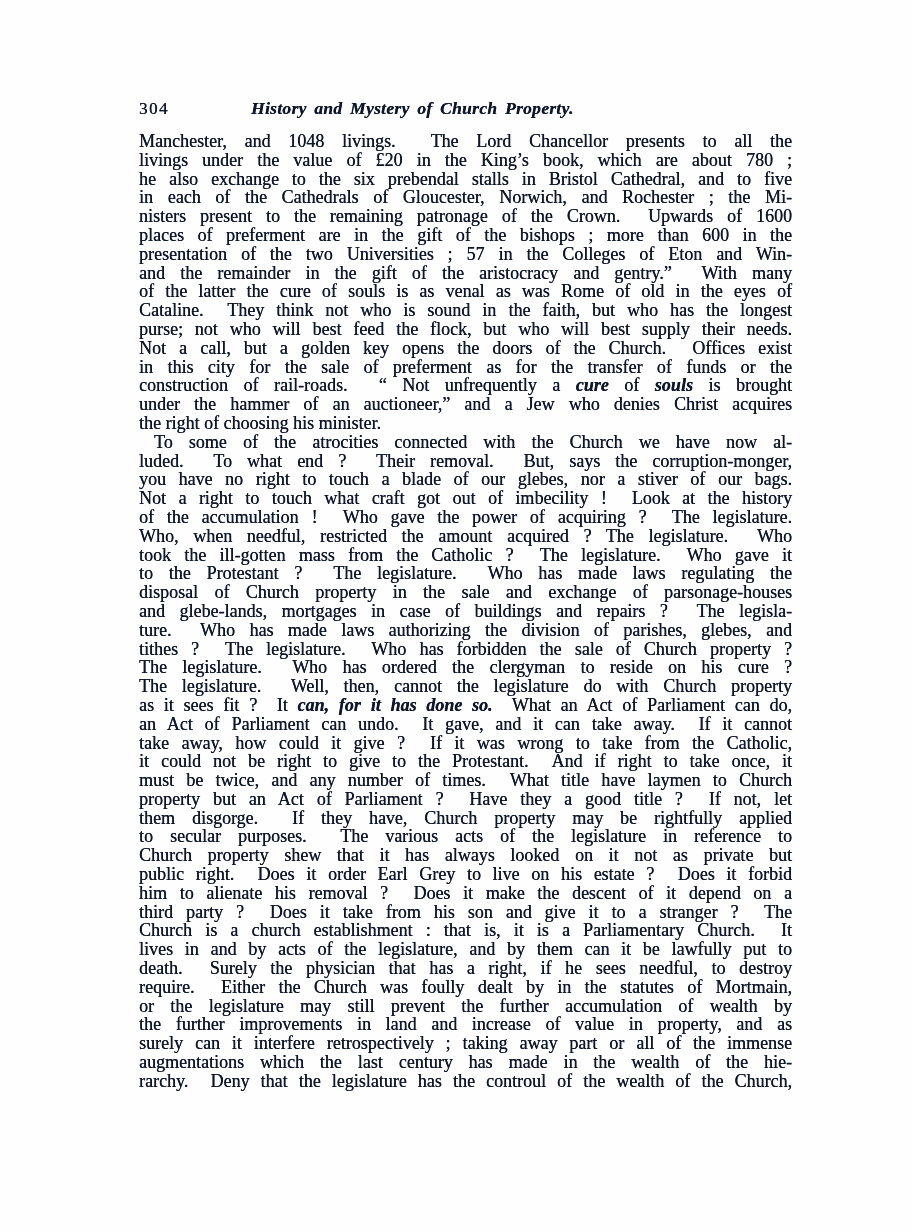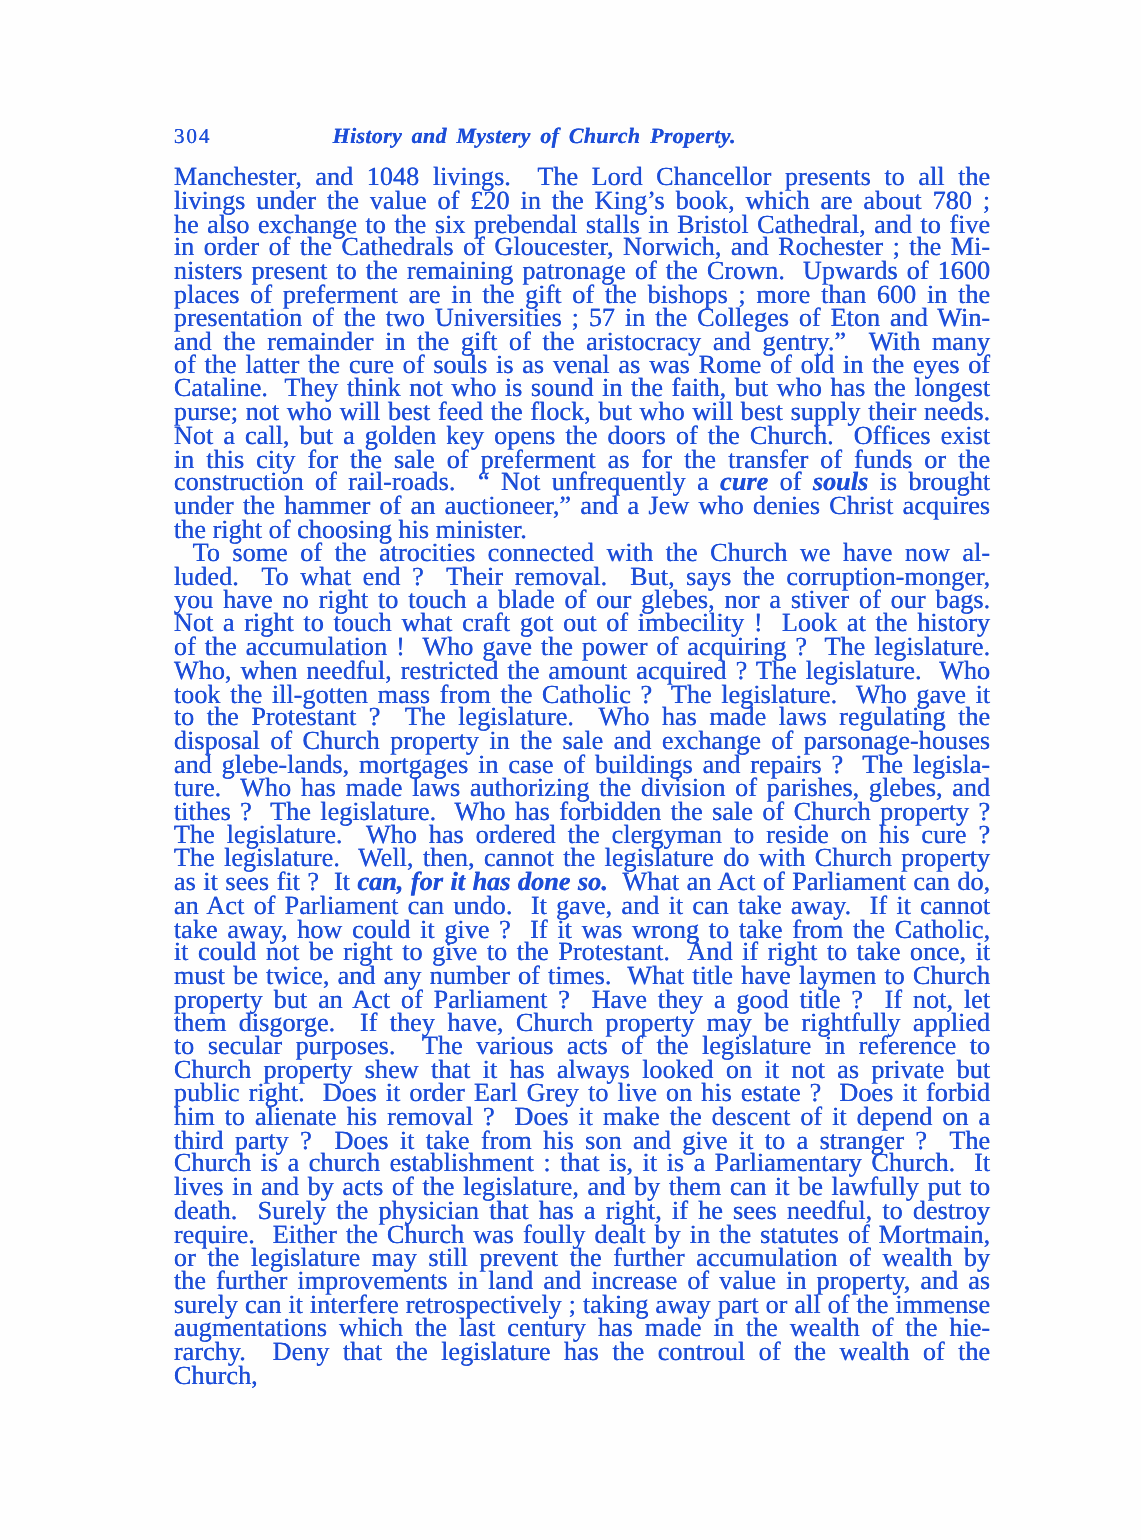--- a/index.html
+++ b/index.html
@@ -5,49 +5,49 @@
   html, body {
     margin: 0;
     padding: 0;
     background: #ffffff;
   }
   .sheet {
     position: relative;
     width: 913px;
     height: 1232px;
     background: #fefefe;
-    color: #1d4ed8;
+    color: #0f172a;
     font-family: "Liberation Serif", "DejaVu Serif", serif;
     overflow: hidden;
     text-shadow: 0.25px 0 0 currentColor; 
   }
   .pagenum {
     position: absolute;
     left: 139px;
     top: 99px;
     font-size: 17px;
     letter-spacing: 1.5px;
   }
   .running-title {
     position: absolute;
-    left: 266px;
+    left: 251px;
     top: 98px;
     font-style: italic;
     font-weight: bold;
     font-size: 17.5px;
     letter-spacing: 0.3px;
     word-spacing: 3px;
     white-space: nowrap;
   }
   .text-block {
     position: absolute;
     left: 139px;
     top: 132px;
     width: 653px;
-    font-size: 21px;
+    font-size: 18px;
     line-height: 18.8px;
   }
   .line {
     text-align: justify;
     text-align-last: justify;
     white-space: pre-wrap;
   }
   .line.ragged-last {
     text-align-last: left;
   }
@@ -64,21 +64,21 @@
 
 <div class="sheet">
   <div>
     <span class="pagenum">304</span>
     <span class="running-title">History and Mystery of Church Property.</span>
   </div>
   <div class="text-block">
       <div class="line"><span>Manchester, and 1048 livings.  The Lord Chancellor presents to all the</span></div>
       <div class="line"><span>livings under the value of £20 in the King’s book, which are about 780 ;</span></div>
       <div class="line"><span>he also exchange to the six prebendal stalls in Bristol Cathedral, and to five</span></div>
-      <div class="line"><span>in order of the Cathedrals of Gloucester, Norwich, and Rochester ; the Mi-</span></div>
+      <div class="line"><span>in each of the Cathedrals of Gloucester, Norwich, and Rochester ; the Mi-</span></div>
       <div class="line"><span>nisters present to the remaining patronage of the Crown.  Upwards of 1600</span></div>
       <div class="line"><span>places of preferment are in the gift of the bishops ; more than 600 in the</span></div>
       <div class="line"><span>presentation of the two Universities ; 57 in the Colleges of Eton and Win-</span></div>
       <div class="line"><span>and the remainder in the gift of the aristocracy and gentry.”  With many</span></div>
       <div class="line"><span>of the latter the cure of souls is as venal as was Rome of old in the eyes of</span></div>
       <div class="line"><span>Cataline.  They think not who is sound in the faith, but who has the longest</span></div>
       <div class="line"><span>purse; not who will best feed the flock, but who will best supply their needs.</span></div>
       <div class="line"><span>Not a call, but a golden key opens the doors of the Church.  Offices exist</span></div>
       <div class="line"><span>in this city for the sale of preferment as for the transfer of funds or the</span></div>
       <div class="line"><span>construction of rail-roads.  “ Not unfrequently a </span><span class="it">cure</span><span> of </span><span class="it">souls</span><span> is brought</span></div>

